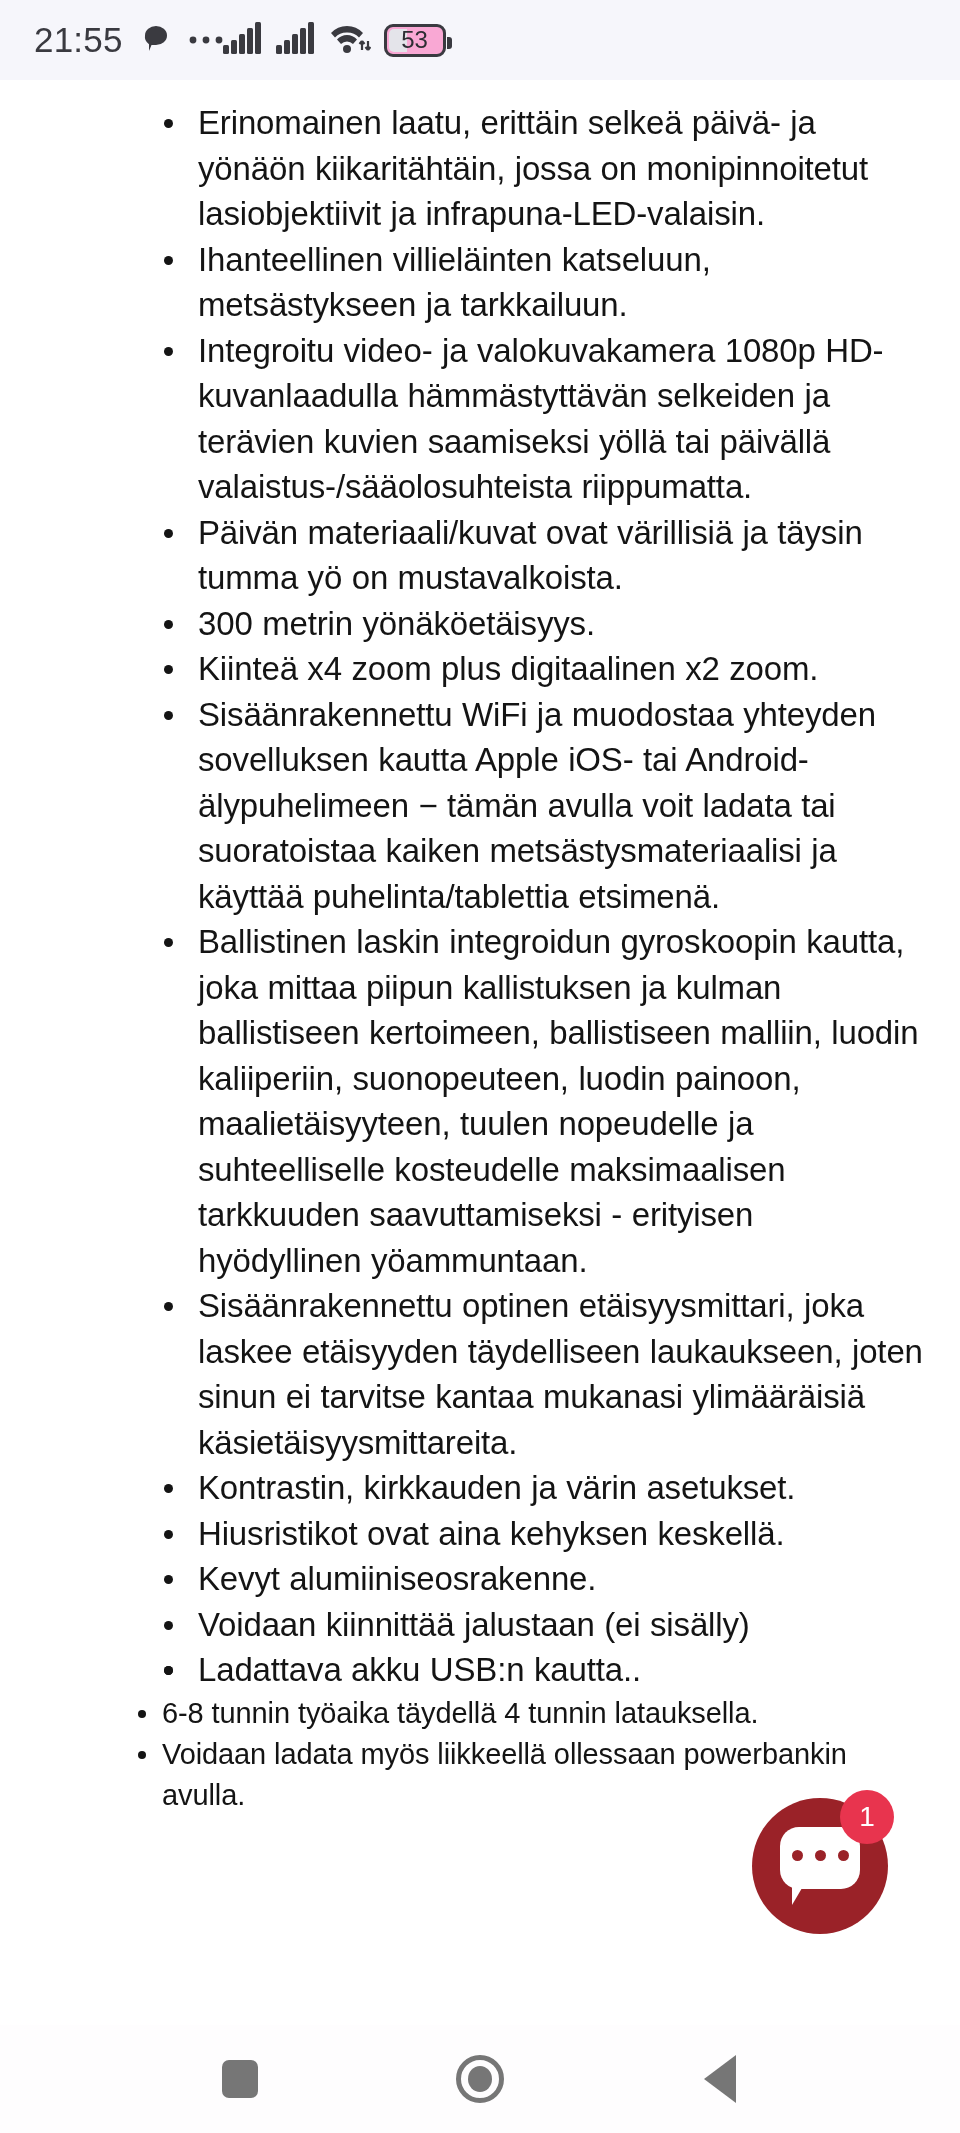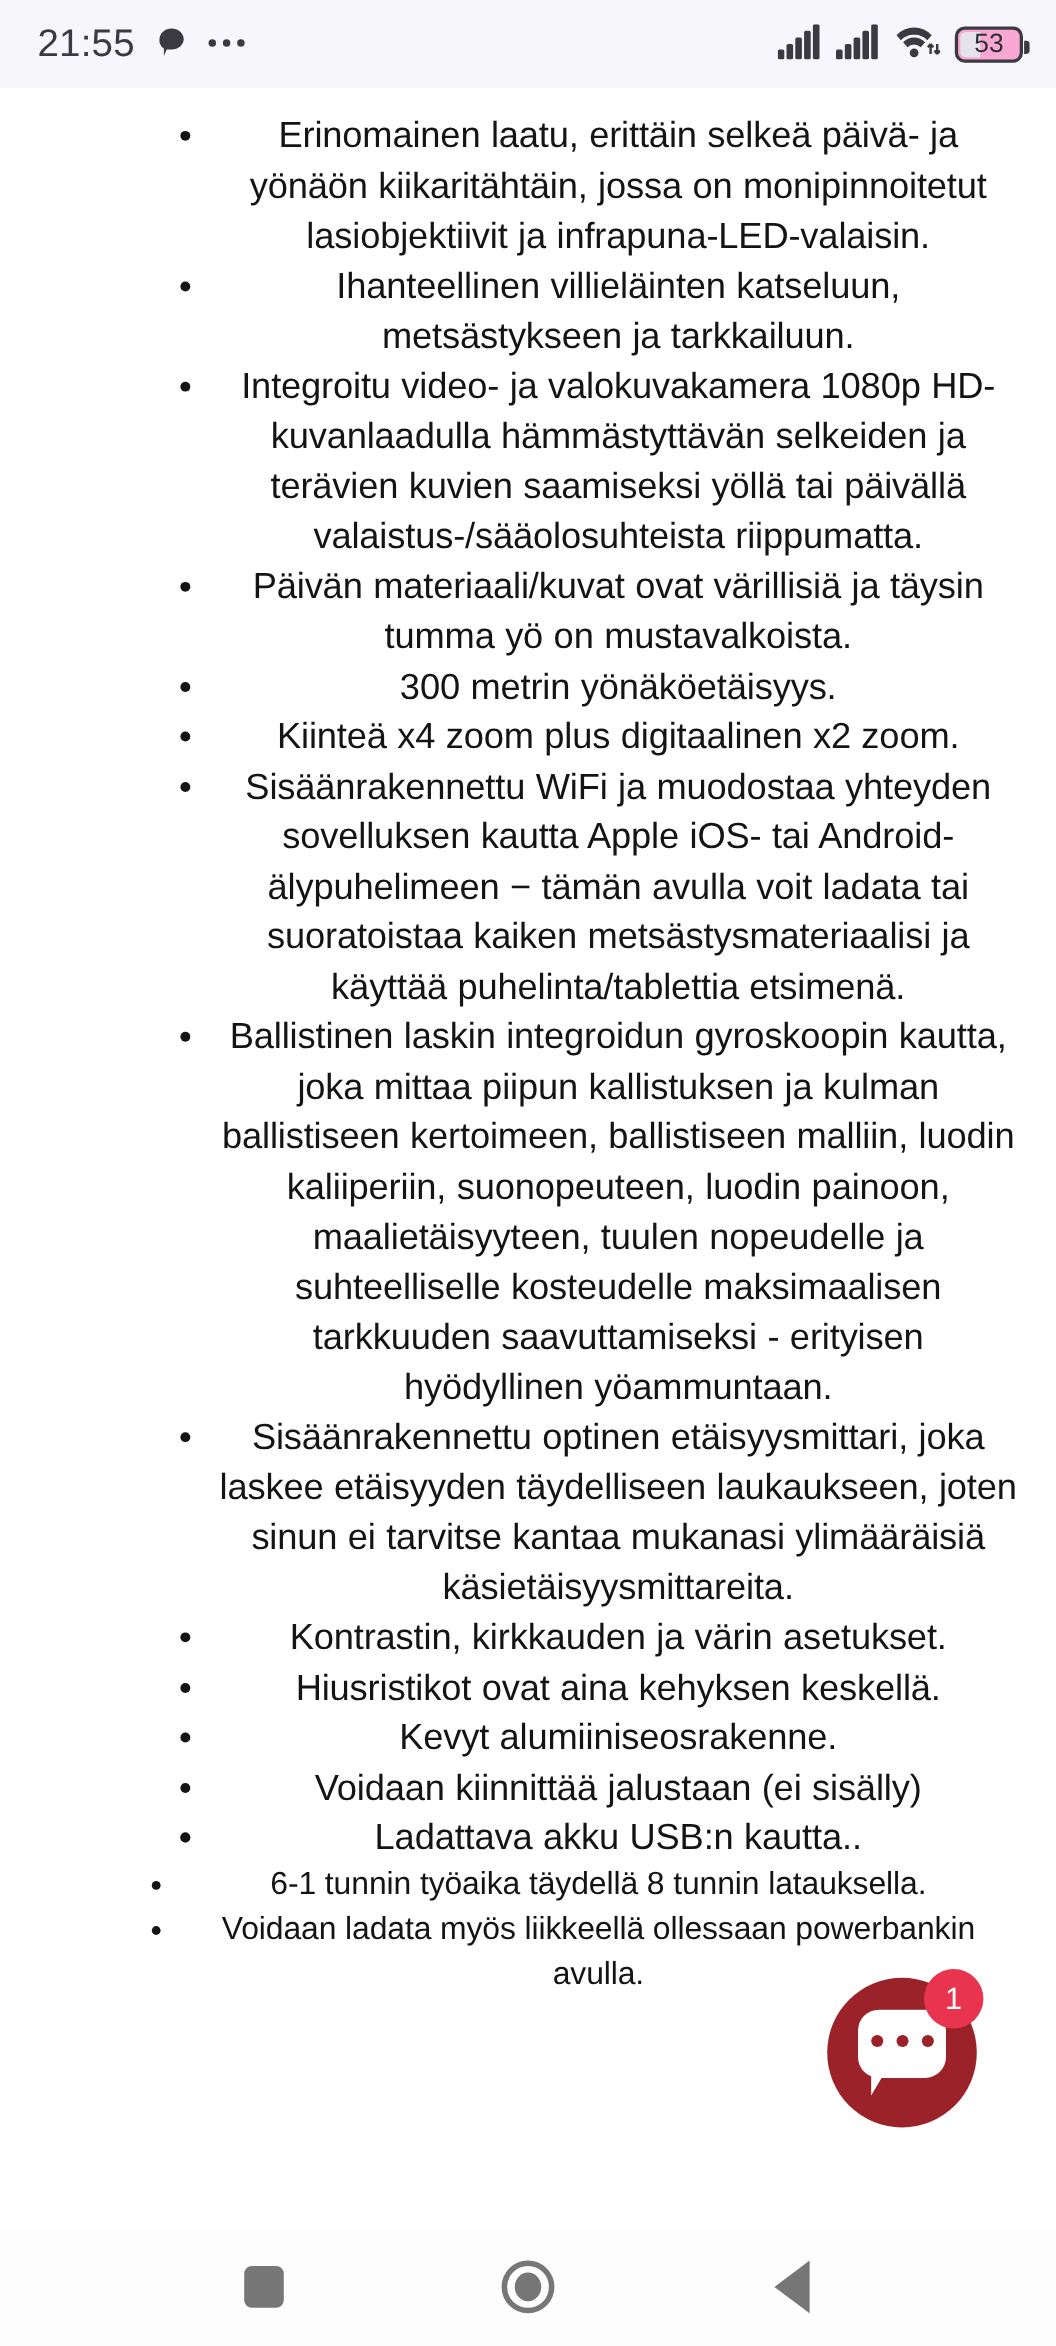--- a/index.html
+++ b/index.html
@@ -21,21 +21,21 @@
 
   
   .status-bar {
     position: absolute;
     top: 0; left: 0;
     width: 960px;
     height: 80px;
     background: #f6f6fb;
     display: flex;
     align-items: center;
-    justify-content: space-between;
+    justify-content: flex-start;
     padding: 0 30px 0 34px;
   }
 
   .status-left {
     display: flex;
     align-items: center;
     gap: 18px;
   }
 
   .status-clock {
@@ -91,21 +91,20 @@
   }
 
   
   .content {
     position: absolute;
     top: 80px; left: 0;
     width: 960px;
     height: 1945px;
     background: #ffffff;
     padding: 20px 20px 0 20px;
-    text-align: center;
   }
 
   ul.feature-list {
     list-style: none;
     margin: 0;
     padding: 0;
   }
 
   li.feature-item {
     position: relative;
@@ -406,21 +405,21 @@
       </li>
       <li class="feature-item">
         <span class="bullet"></span>
         <span>Ladattava akku USB:n kautta..</span>
       </li>
     </ul>
 
     <ul class="sub-list">
       <li class="sub-item">
         <span class="bullet"></span>
-        <span>6-1 tunnin työaika täydellä 8 tunnin latauksella.</span>
+        <span>6-8 tunnin työaika täydellä 4 tunnin latauksella.</span>
       </li>
       <li class="sub-item">
         <span class="bullet"></span>
         <span>Voidaan ladata myös liikkeellä ollessaan powerbankin avulla.</span>
       </li>
     </ul>
 
   </div>
 
   <div class="chat-widget">

